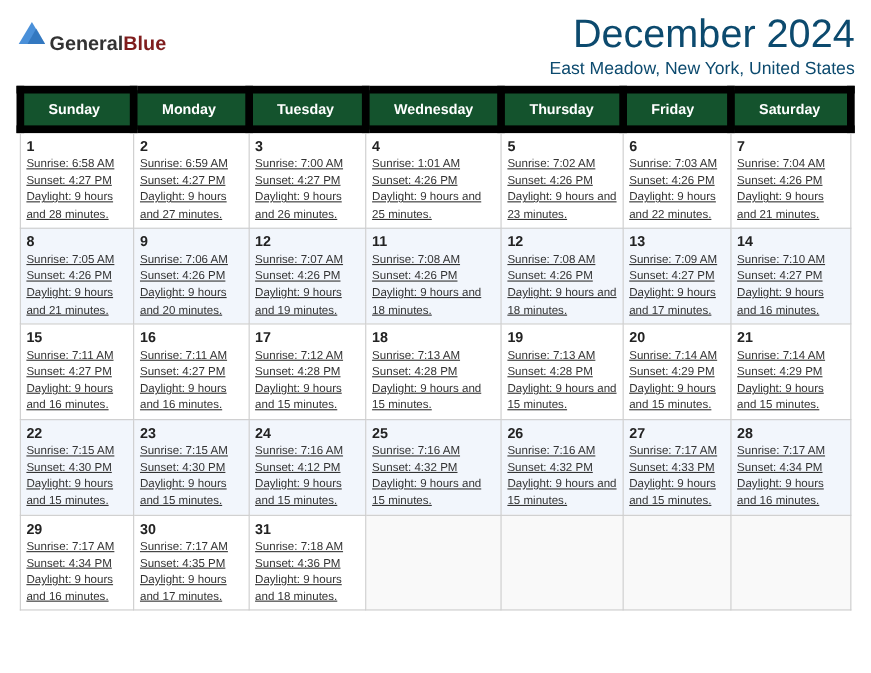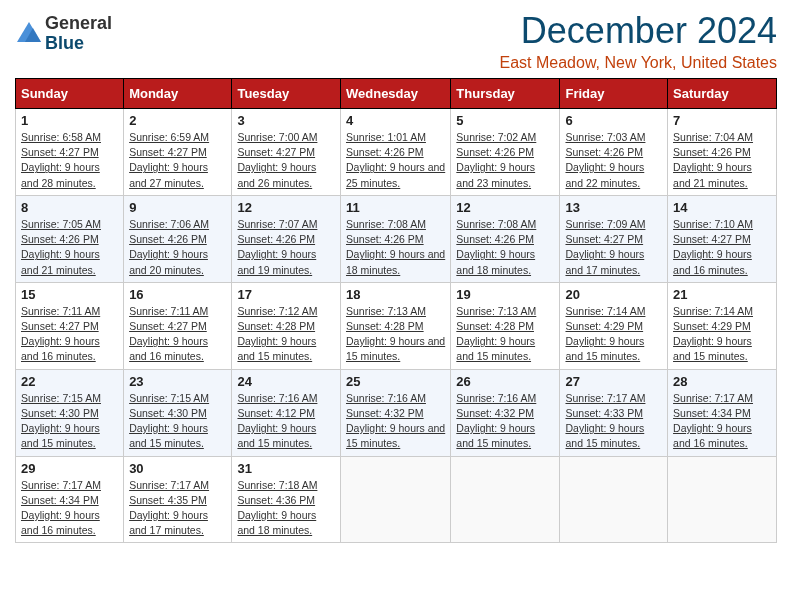--- a/index.html
+++ b/index.html
@@ -16,64 +16,65 @@
       align-items: flex-start;
       margin-bottom: 6px;
     }
     .logo {
       display: flex;
       align-items: center;
       margin-top: 4px;
     }
     .logo-text {
       display: flex;
-      flex-direction: column;
+      flex-direction: row;
       line-height: 1.1;
+      margin-top: 16px;
     }
     .logo-general {
       font-size: 18px;
       font-weight: bold;
       color: #333;
     }
     .logo-blue {
       font-size: 18px;
       font-weight: bold;
-      color: #0c4a6e;
+      color: #7f1d1d;
     }
     .logo-icon {
       width: 28px;
       height: 28px;
       margin-right: 2px;
     }
     .title-area {
       text-align: right;
     }
     .month-title {
       font-size: 36px;
       font-weight: normal;
       color: #0c4a6e;
     }
     .location-title {
       font-size: 16px;
-      color: #c2410c;
+      color: #0c4a6e;
       margin-top: 2px;
     }
     .calendar-table {
       width: 100%;
       border-collapse: collapse;
       font-size: 11px;
     }
     .calendar-table th {
-      background-color: #b91c1c;
+      background-color: #14532d;
       color: #fff;
-      padding: 7px 5px;
+      padding: 7px 22px;
       text-align: left;
       font-size: 13px;
       font-weight: bold;
-      border: 1px solid #000000;
+      border: 7px solid #000000;
     }
     .calendar-table td {
       border: 1px solid #ccc;
       vertical-align: top;
       padding: 4px 5px;
       width: 113px;
       min-height: 80px;
       background: #fff;
     }
     .calendar-table tr:nth-child(even) td {

